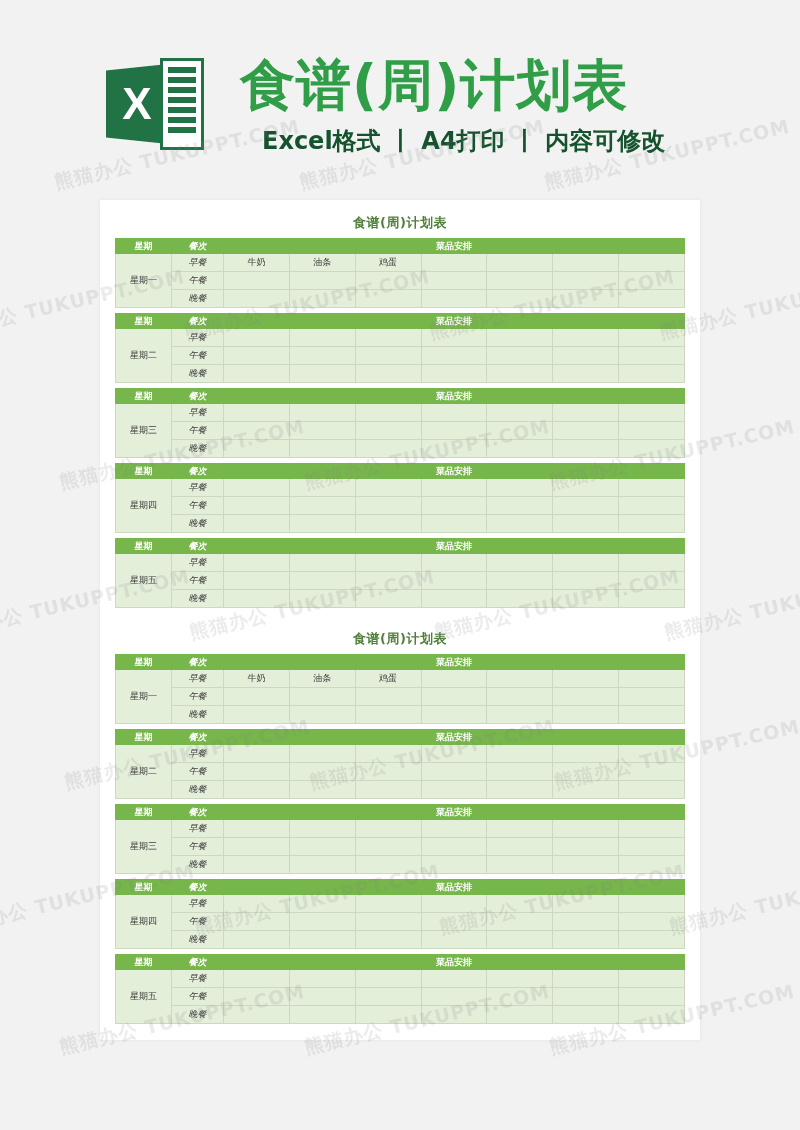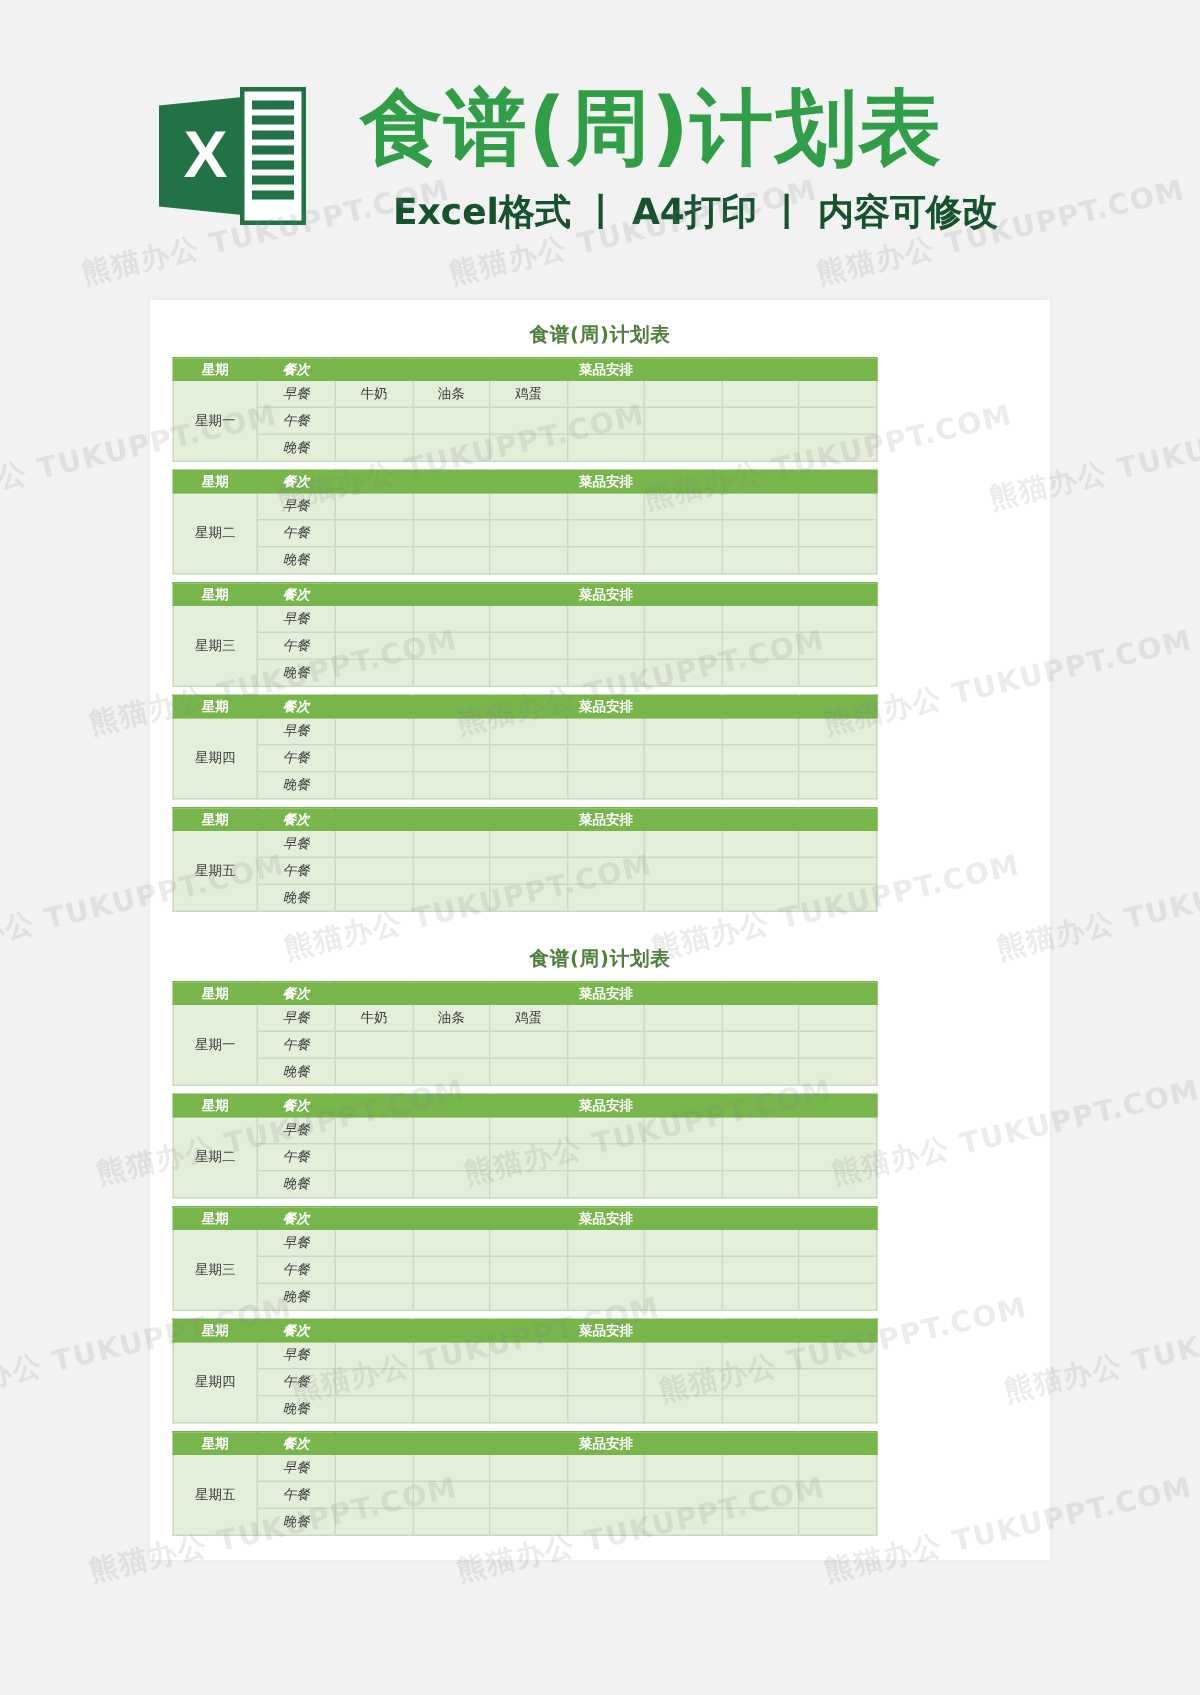--- a/index.html
+++ b/index.html
@@ -71,21 +71,21 @@
   .sheet-b { top: 430px; }
 
   .sheet-title {
     text-align: center;
     font-family: "DejaVu Sans", sans-serif;
     font-size: 13px; font-weight: 700; color: #4f7f3b;
     letter-spacing: .5px;
     padding-bottom: 6px;
   }
 
-  table.plan { width: 470px; border-collapse: collapse; table-layout: fixed; }
+  table.plan { width: 570px; border-collapse: collapse; table-layout: fixed; }
   table.plan td {
     height: 18px; padding: 0;
     font-family: "DejaVu Sans", sans-serif;
     font-size: 9px; color: #3b3b3b;
     text-align: center; vertical-align: middle;
     background: #e4efda;
     border: 1px solid #ccd9c0;
   }
   tr.hdr td {
     background: #76b64b;

